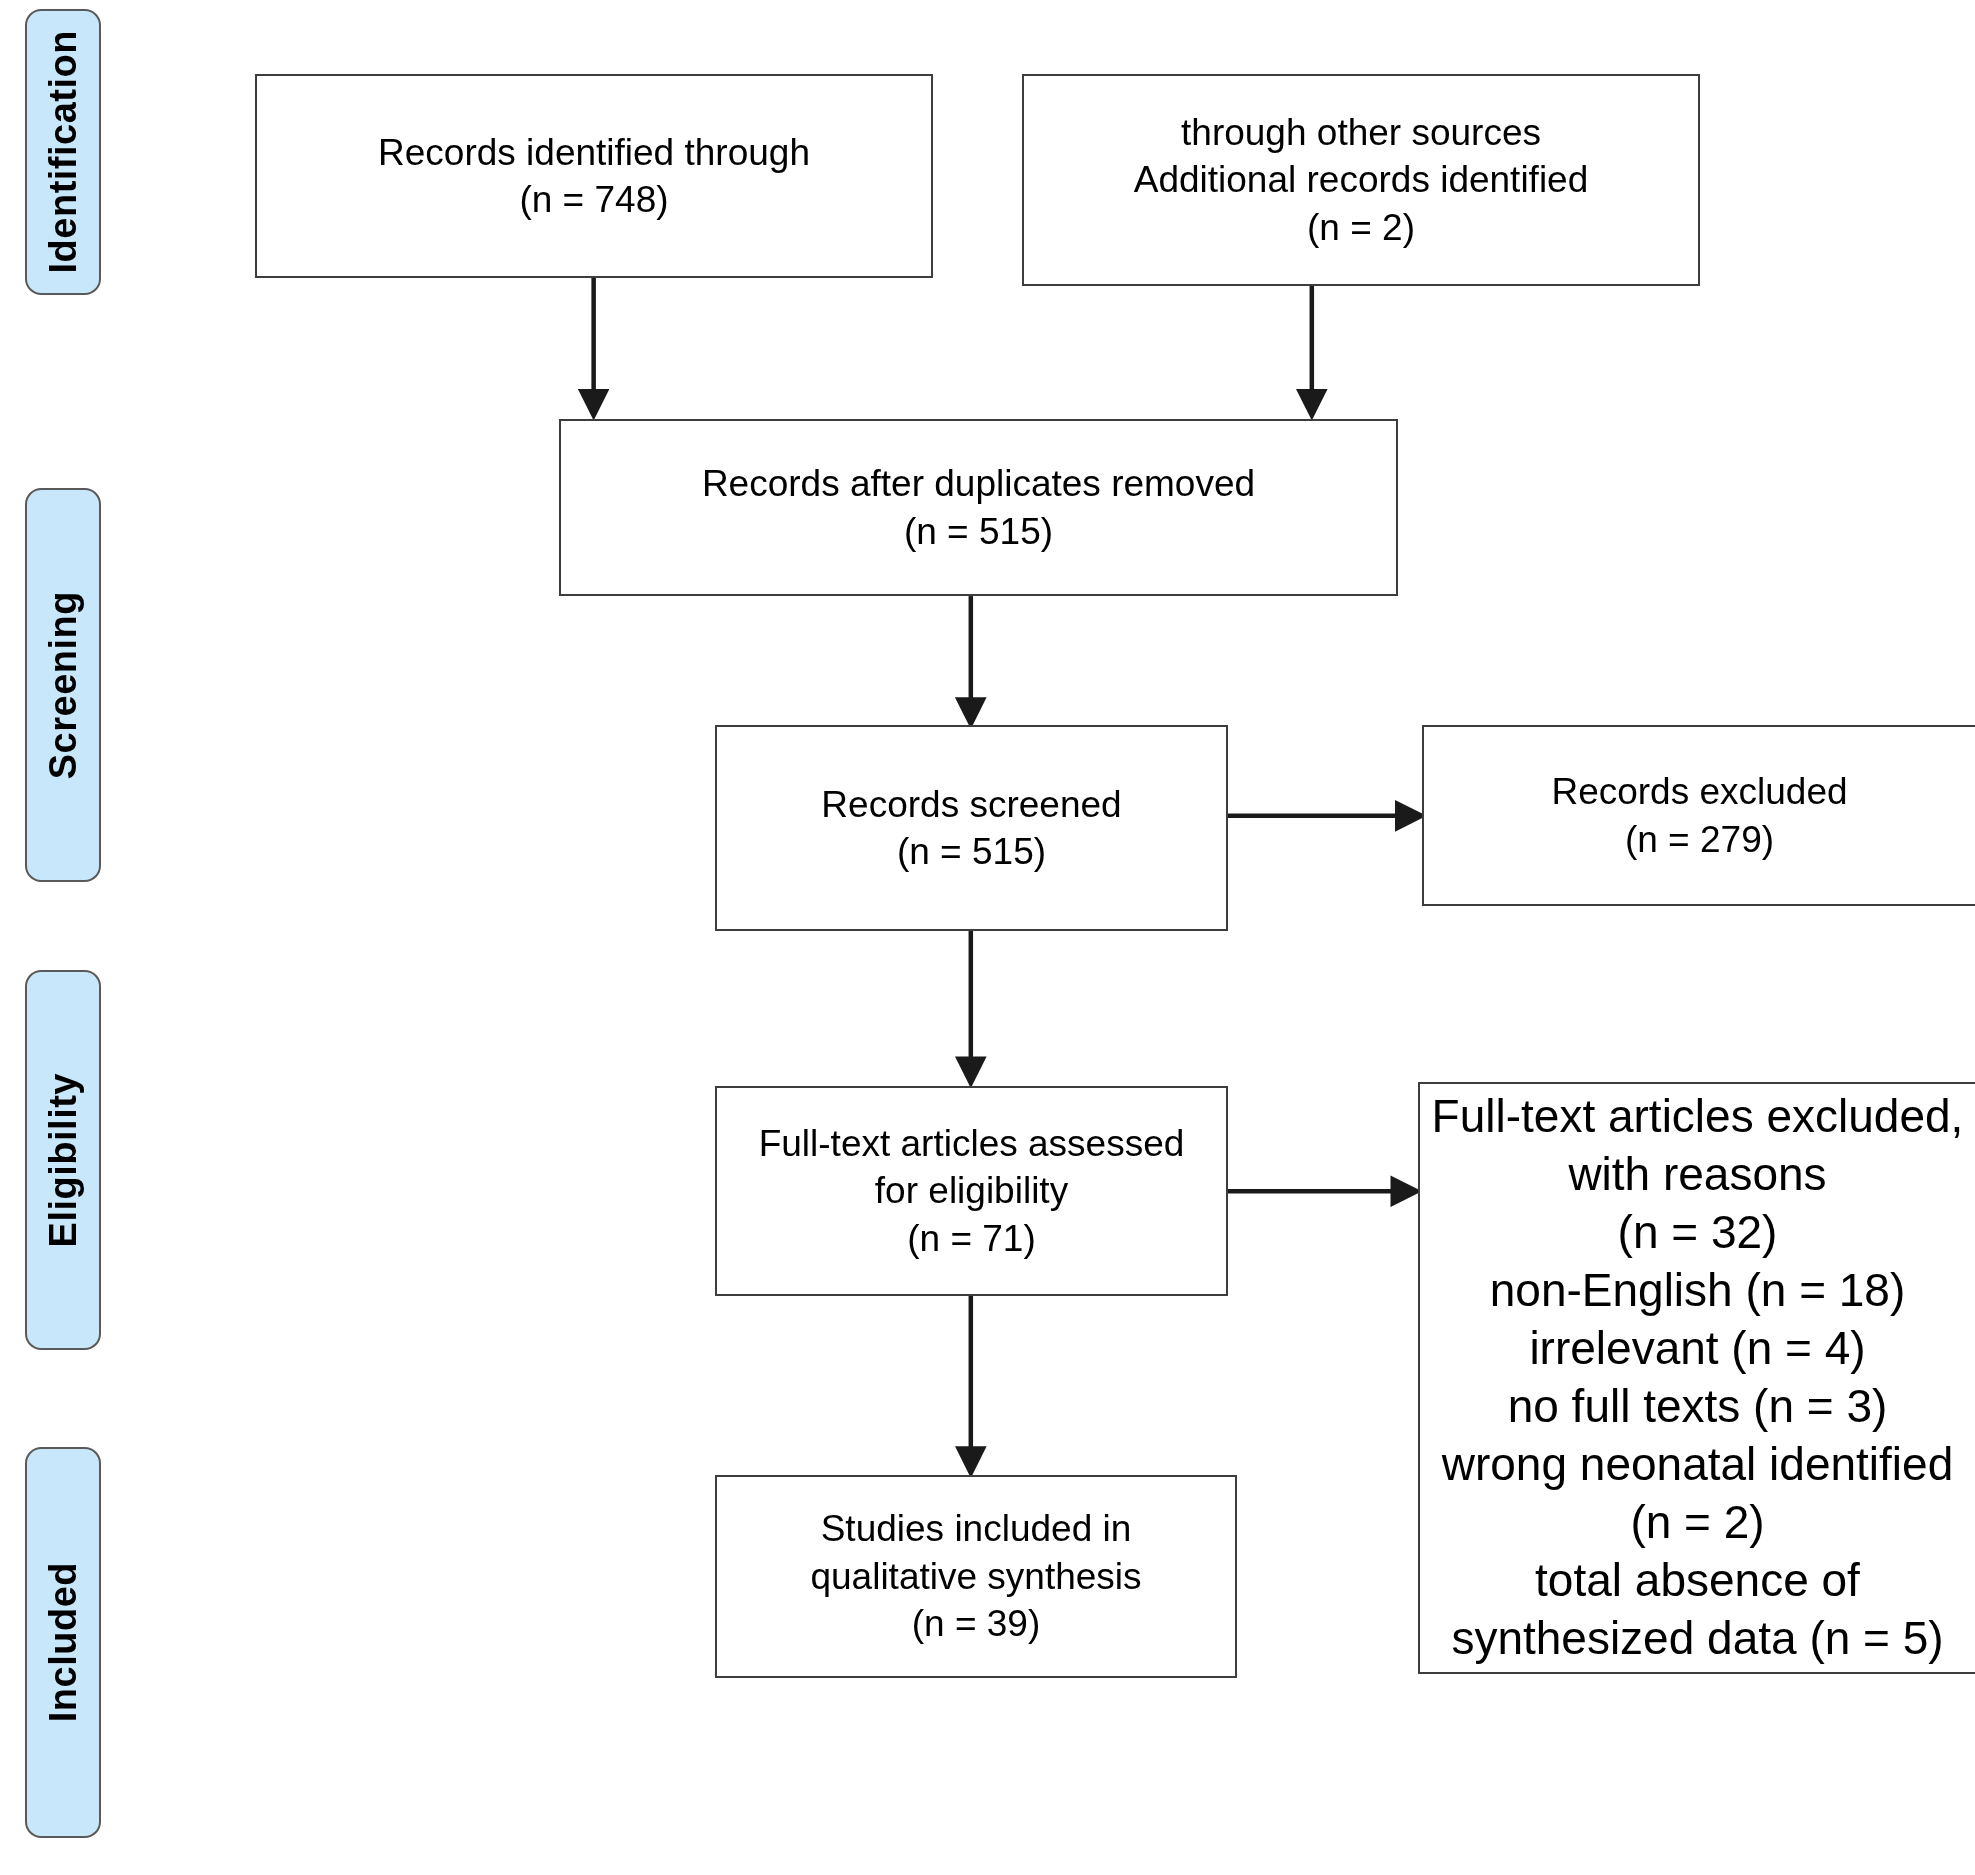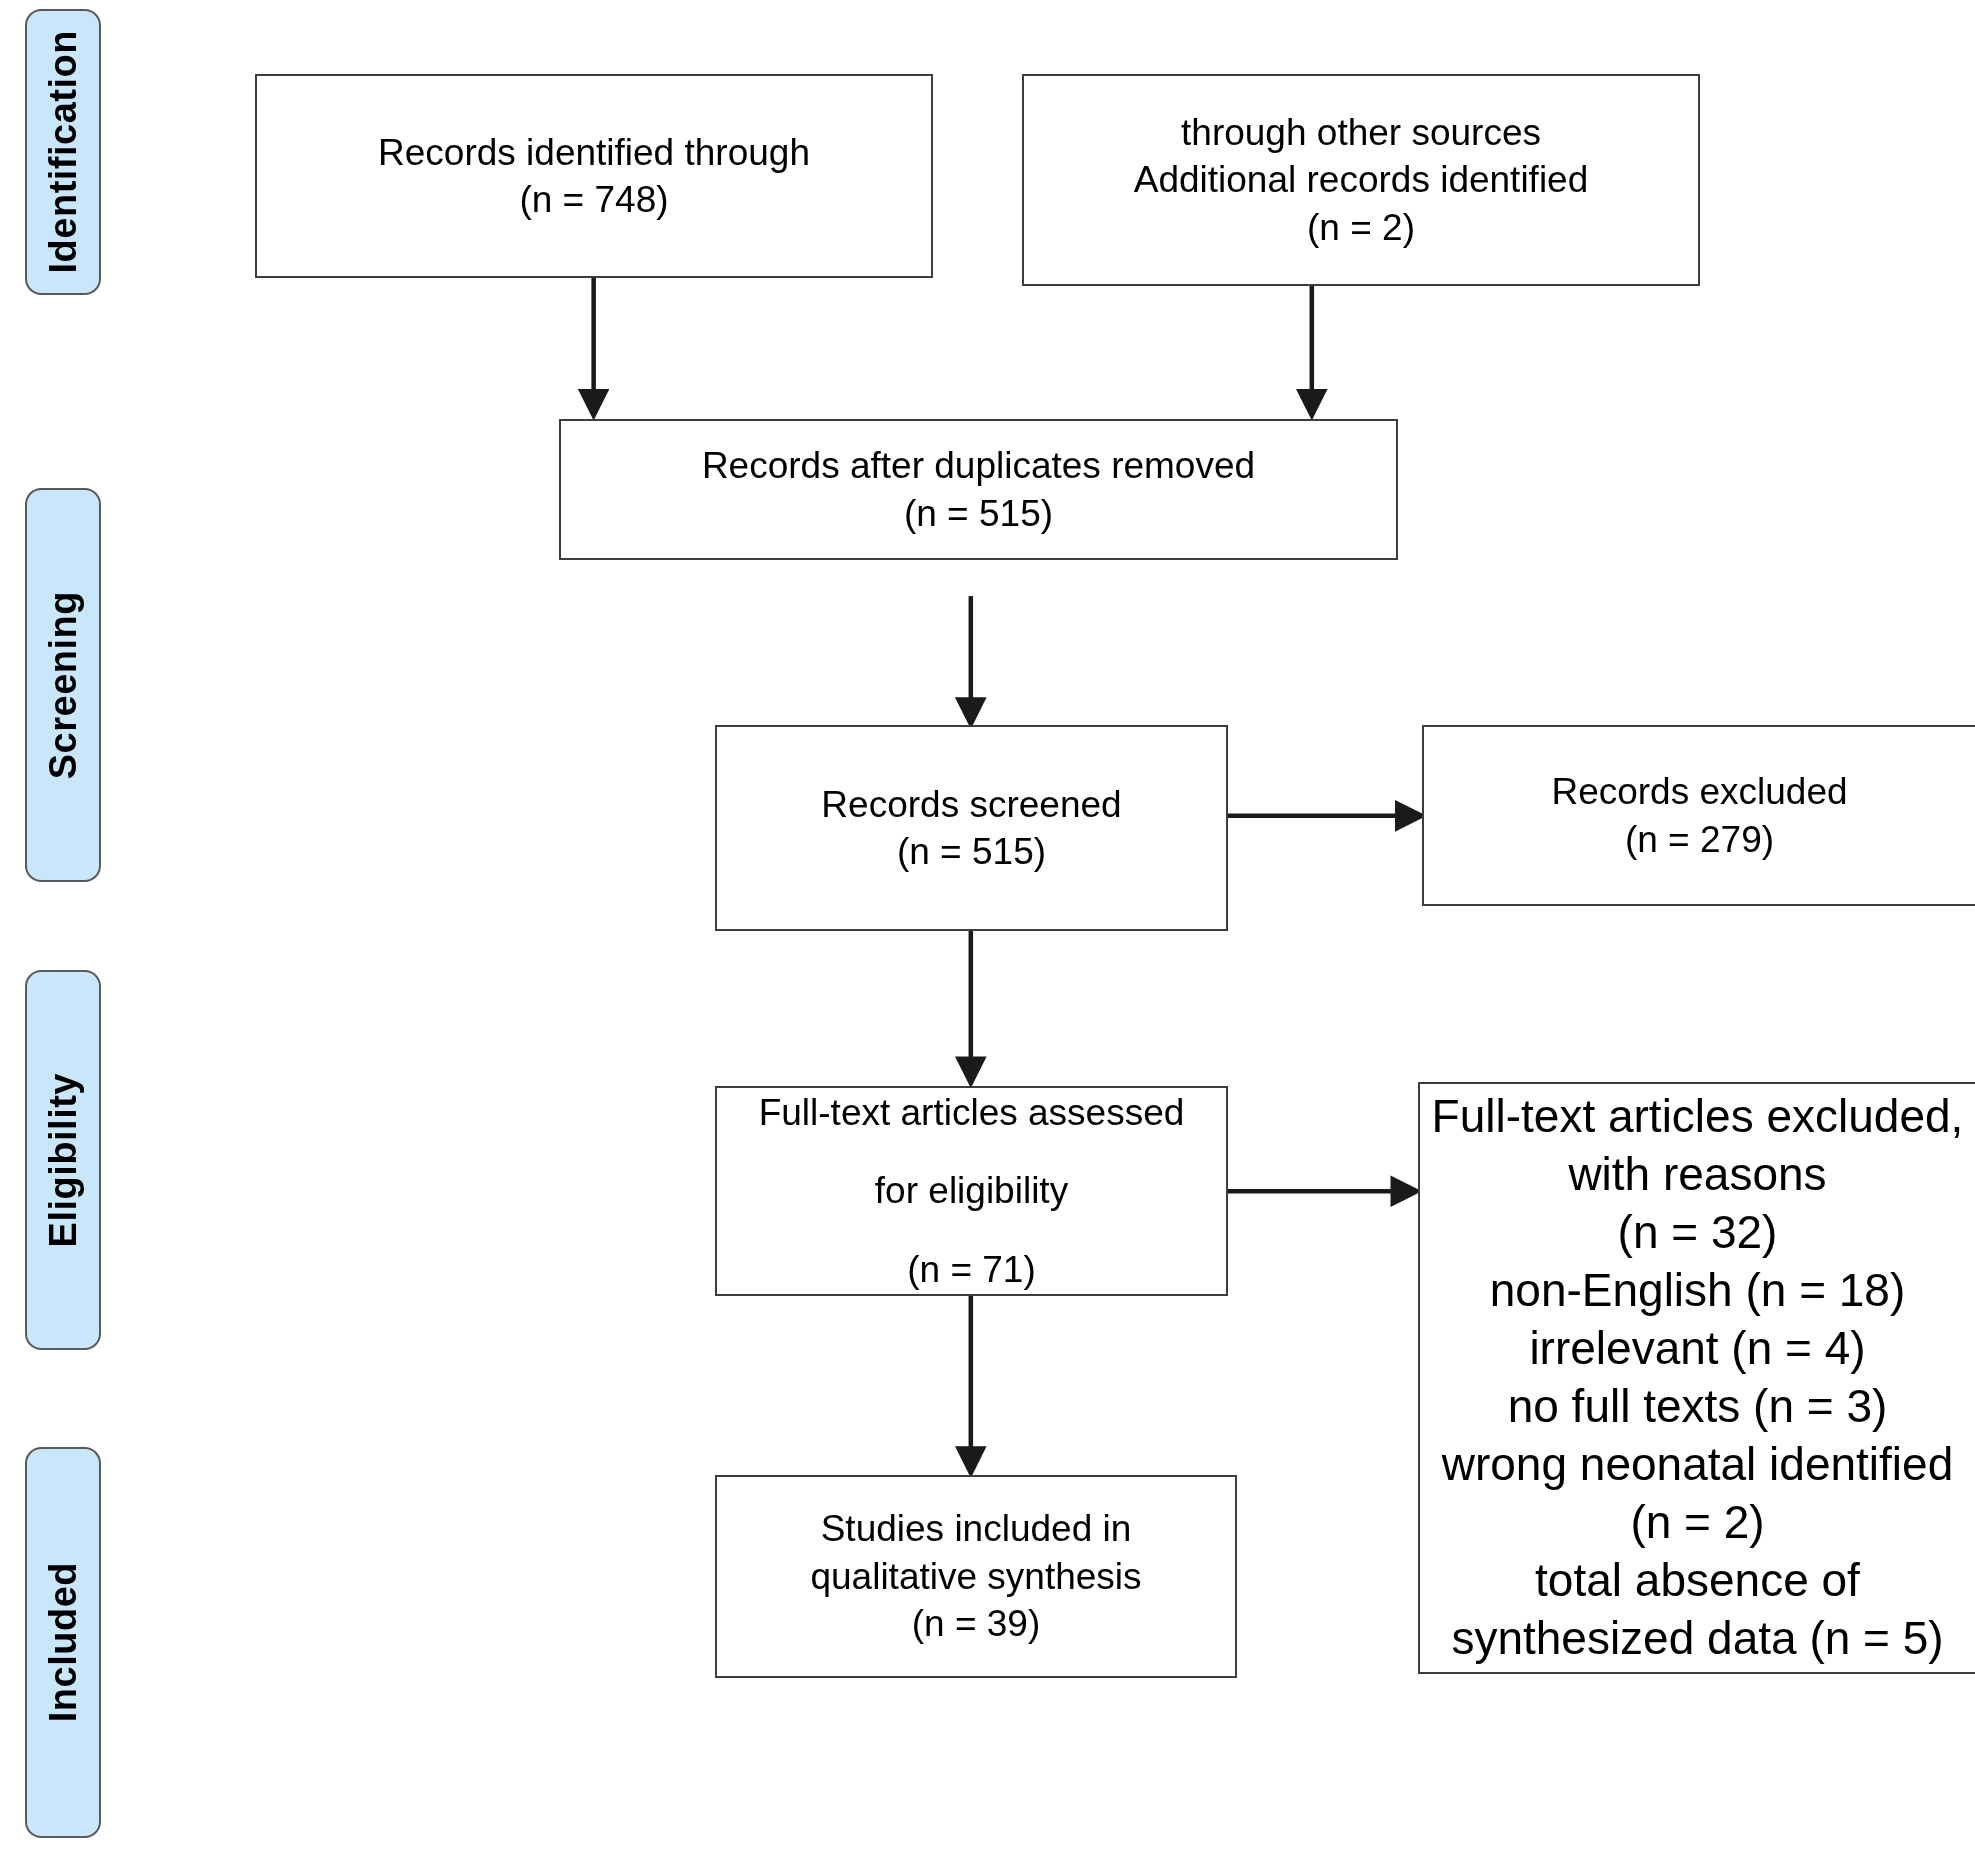--- a/index.html
+++ b/index.html
@@ -122,36 +122,36 @@
     <div class="flow-line">Records identified through</div>
     <div class="flow-line">(n = 748)</div>
   </div>
 
   <div class="flow-box" style="left:1022px; top:74px; width:678px; height:212px;">
     <div class="flow-line">through other sources</div>
     <div class="flow-line">Additional records identified</div>
     <div class="flow-line">(n = 2)</div>
   </div>
 
-  <div class="flow-box" style="left:559px; top:419px; width:839px; height:141px;">
+  <div class="flow-box" style="left:559px; top:419px; width:839px; height:177px;">
     <div class="flow-line">Records after duplicates removed</div>
     <div class="flow-line">(n = 515)</div>
   </div>
 
   <div class="flow-box" style="left:715px; top:725px; width:513px; height:206px;">
     <div class="flow-line">Records screened</div>
     <div class="flow-line">(n = 515)</div>
   </div>
 
   <div class="flow-box" style="left:1422px; top:725px; width:555px; height:181px;">
     <div class="flow-line">Records excluded</div>
     <div class="flow-line">(n = 279)</div>
   </div>
 
-  <div class="flow-box" style="left:715px; top:1086px; width:513px; height:210px;gap:31px;">
+  <div class="flow-box" style="left:715px; top:1086px; width:513px; height:210px;">
     <div class="flow-line">Full-text articles assessed</div>
     <div class="flow-line">for eligibility</div>
     <div class="flow-line">(n = 71)</div>
   </div>
 
   <div class="flow-box compact" style="left:1418px; top:1082px; width:559px; height:592px;">
     <div class="flow-line">Full-text articles excluded,</div>
     <div class="flow-line">with reasons</div>
     <div class="flow-line">(n = 32)</div>
     <div class="flow-line">non-English (n = 18)</div>

